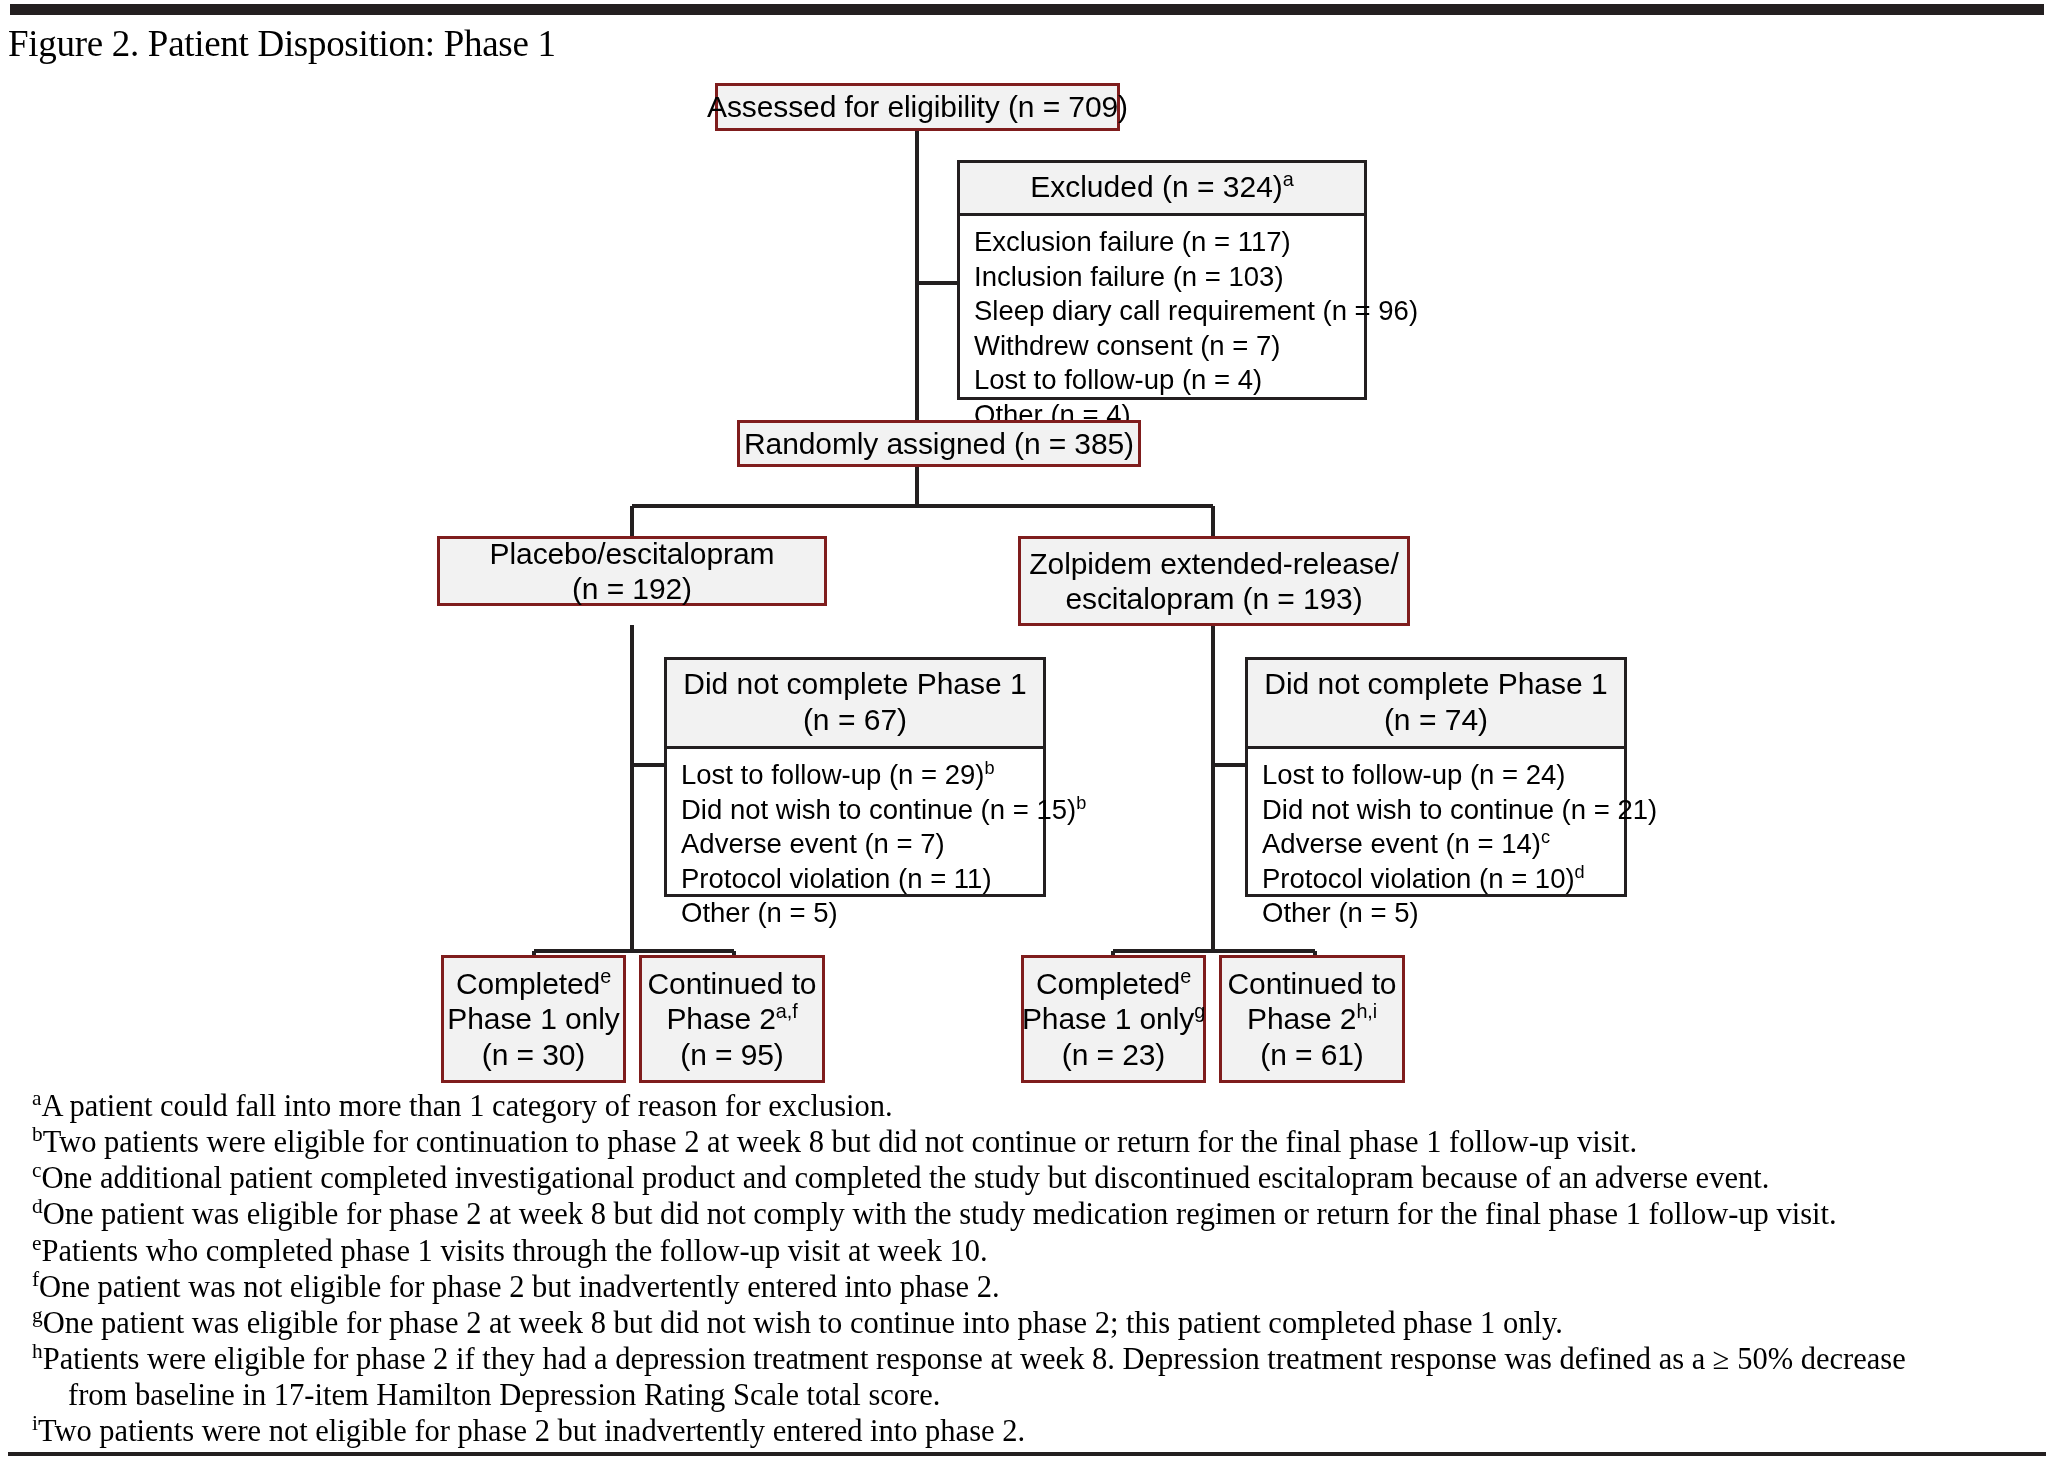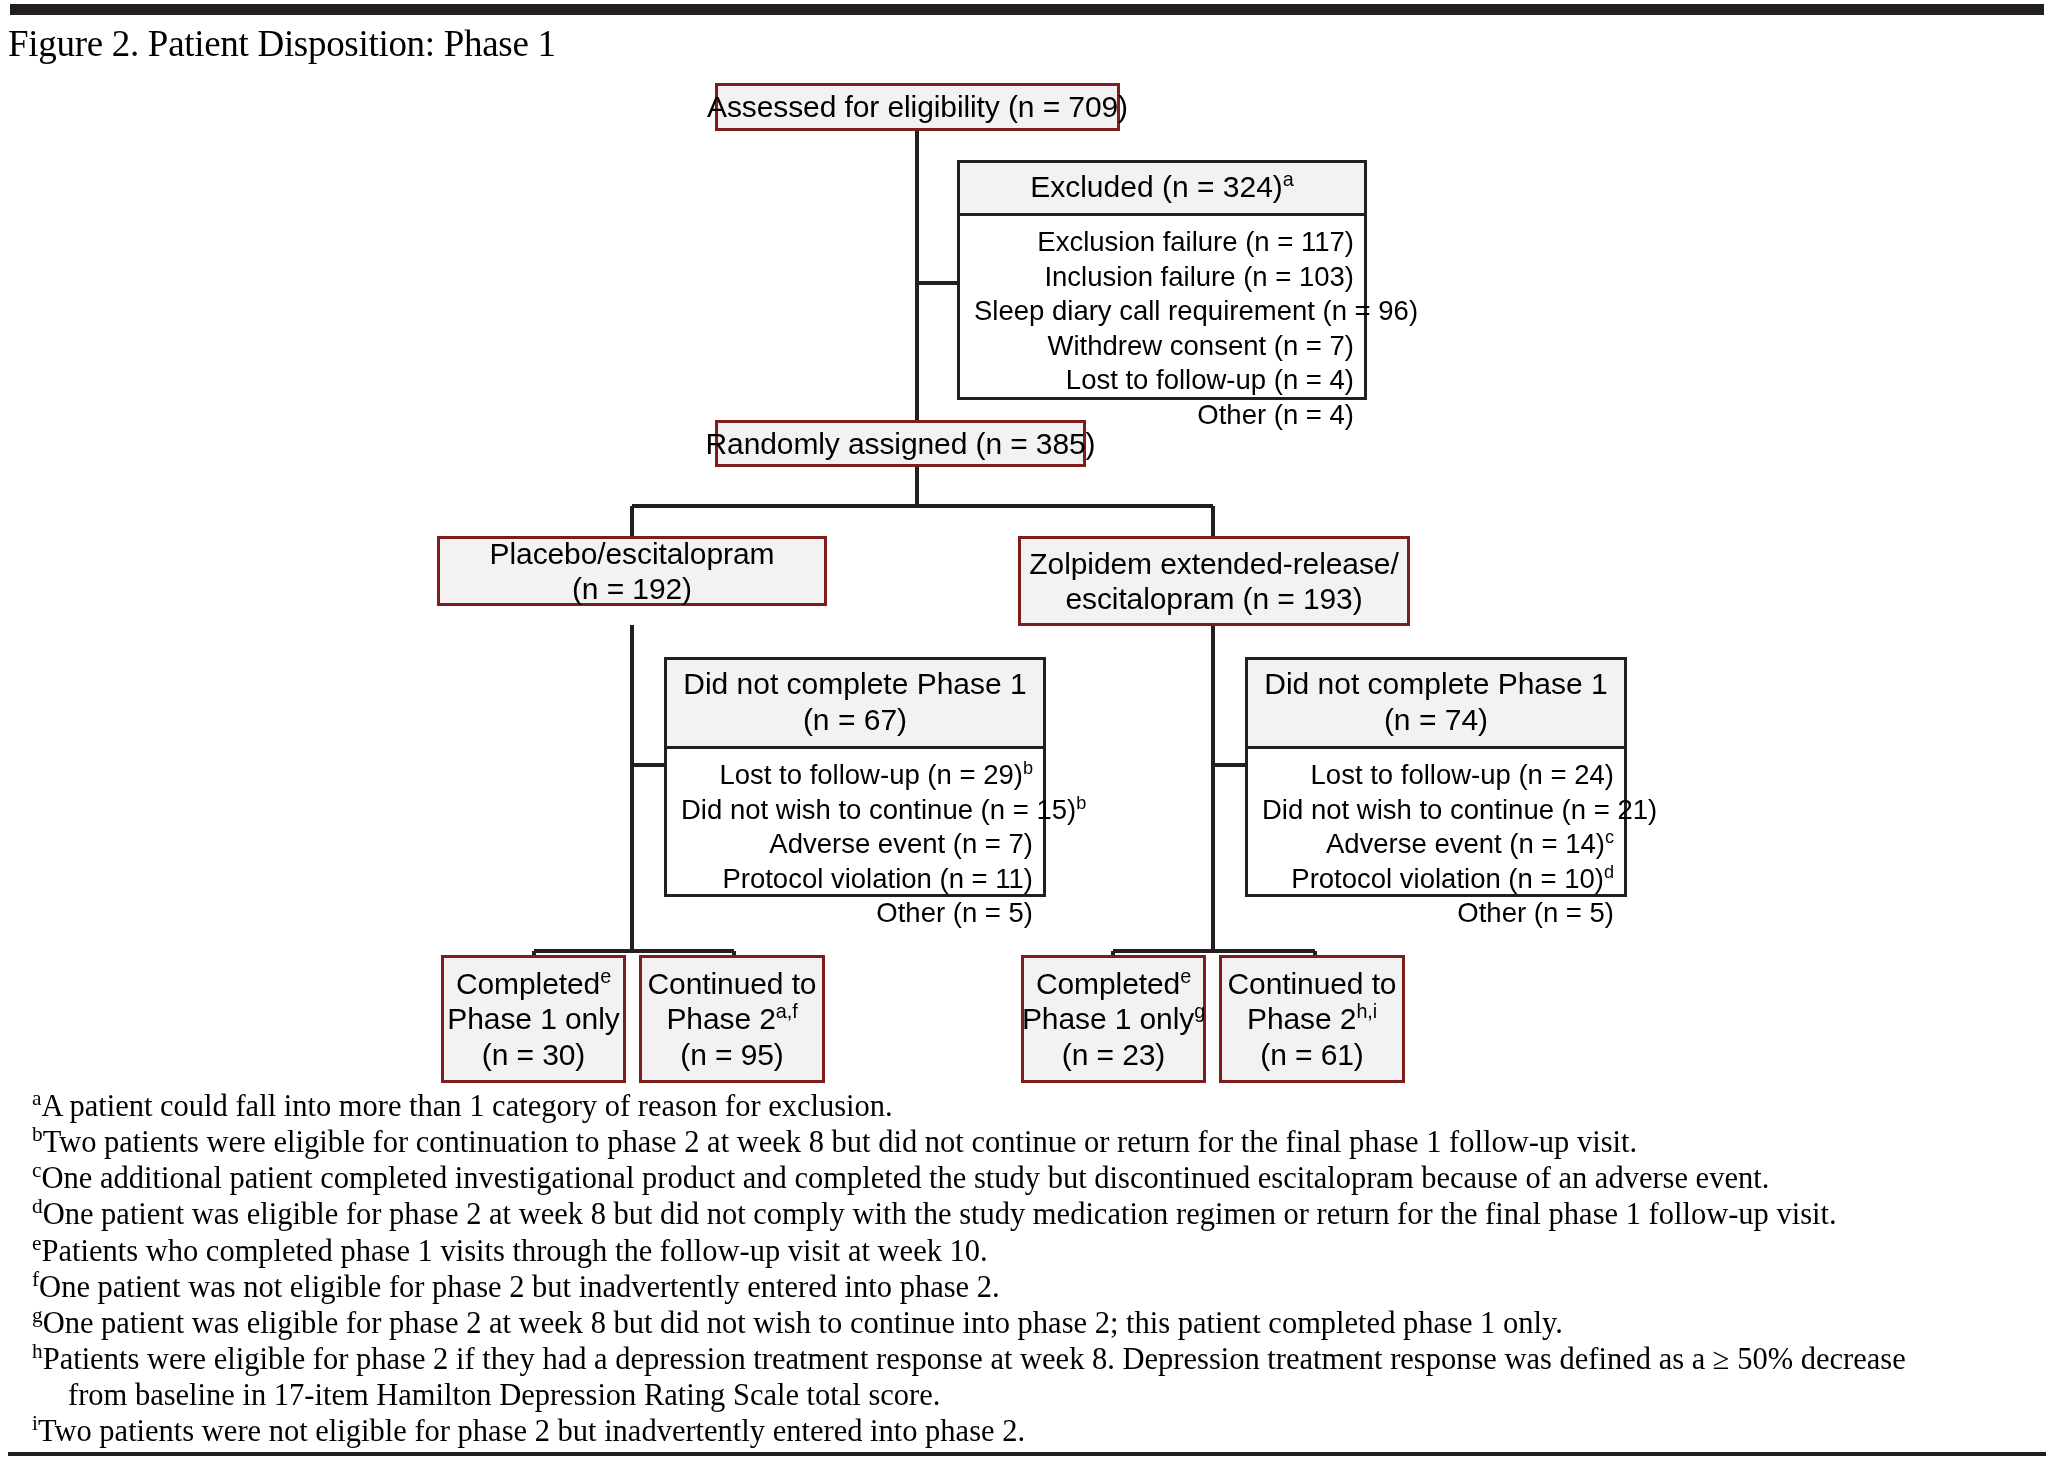--- a/index.html
+++ b/index.html
@@ -97,21 +97,21 @@
     color: #000;
   }
   .cbox .hdr .line { display: block; white-space: nowrap; }
   .cbox .body {
     padding: 9px 10px 9px 14px;
     font-size: 27.5px;
     line-height: 1.255;
     text-align: left;
     color: #000;
   }
-  .cbox .body .item { display: block; white-space: nowrap; text-align: right; }
+  .cbox .body .item { display: block; white-space: nowrap; }
 
   sup {
     font-size: 0.66em;
     vertical-align: super;
     line-height: 0;
   }
 
   
   .notes {
     position: absolute;
@@ -185,21 +185,21 @@
     <div class="body">
       <span class="item">Exclusion failure (n = 117)</span>
       <span class="item">Inclusion failure (n = 103)</span>
       <span class="item">Sleep diary call requirement (n = 96)</span>
       <span class="item">Withdrew consent (n = 7)</span>
       <span class="item">Lost to follow-up (n = 4)</span>
       <span class="item">Other (n = 4)</span>
     </div>
   </div>
 
-  <div class="box" style="left:715px; top:420px; width:371px; height:47px;">
+  <div class="box" style="left:737px; top:420px; width:404px; height:47px;">
     <span class="line">Randomly assigned (n = 385)</span>
   </div>
 
   <div class="box" style="left:437px; top:536px; width:390px; height:70px;">
     <span class="line">Placebo/escitalopram</span>
     <span class="line">(n = 192)</span>
   </div>
 
   <div class="box" style="left:1018px; top:536px; width:392px; height:90px;">
     <span class="line">Zolpidem extended-release/</span>

